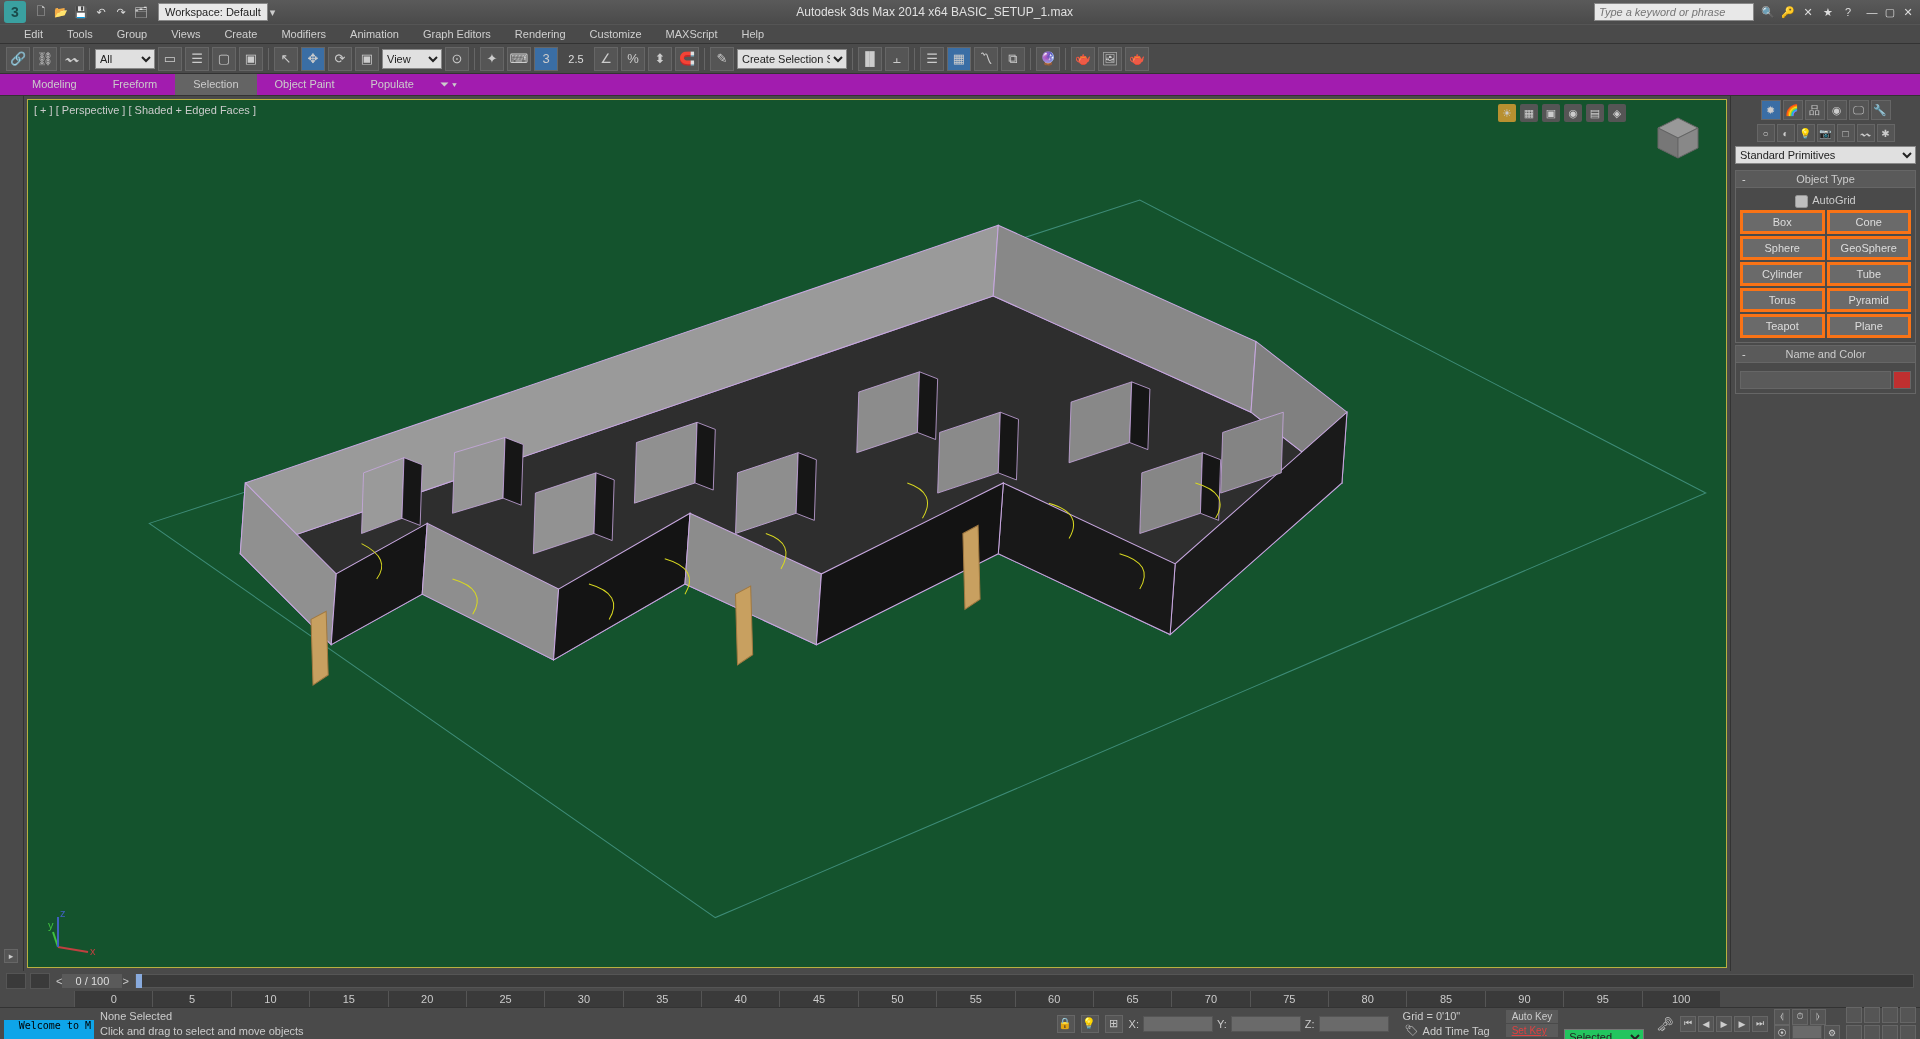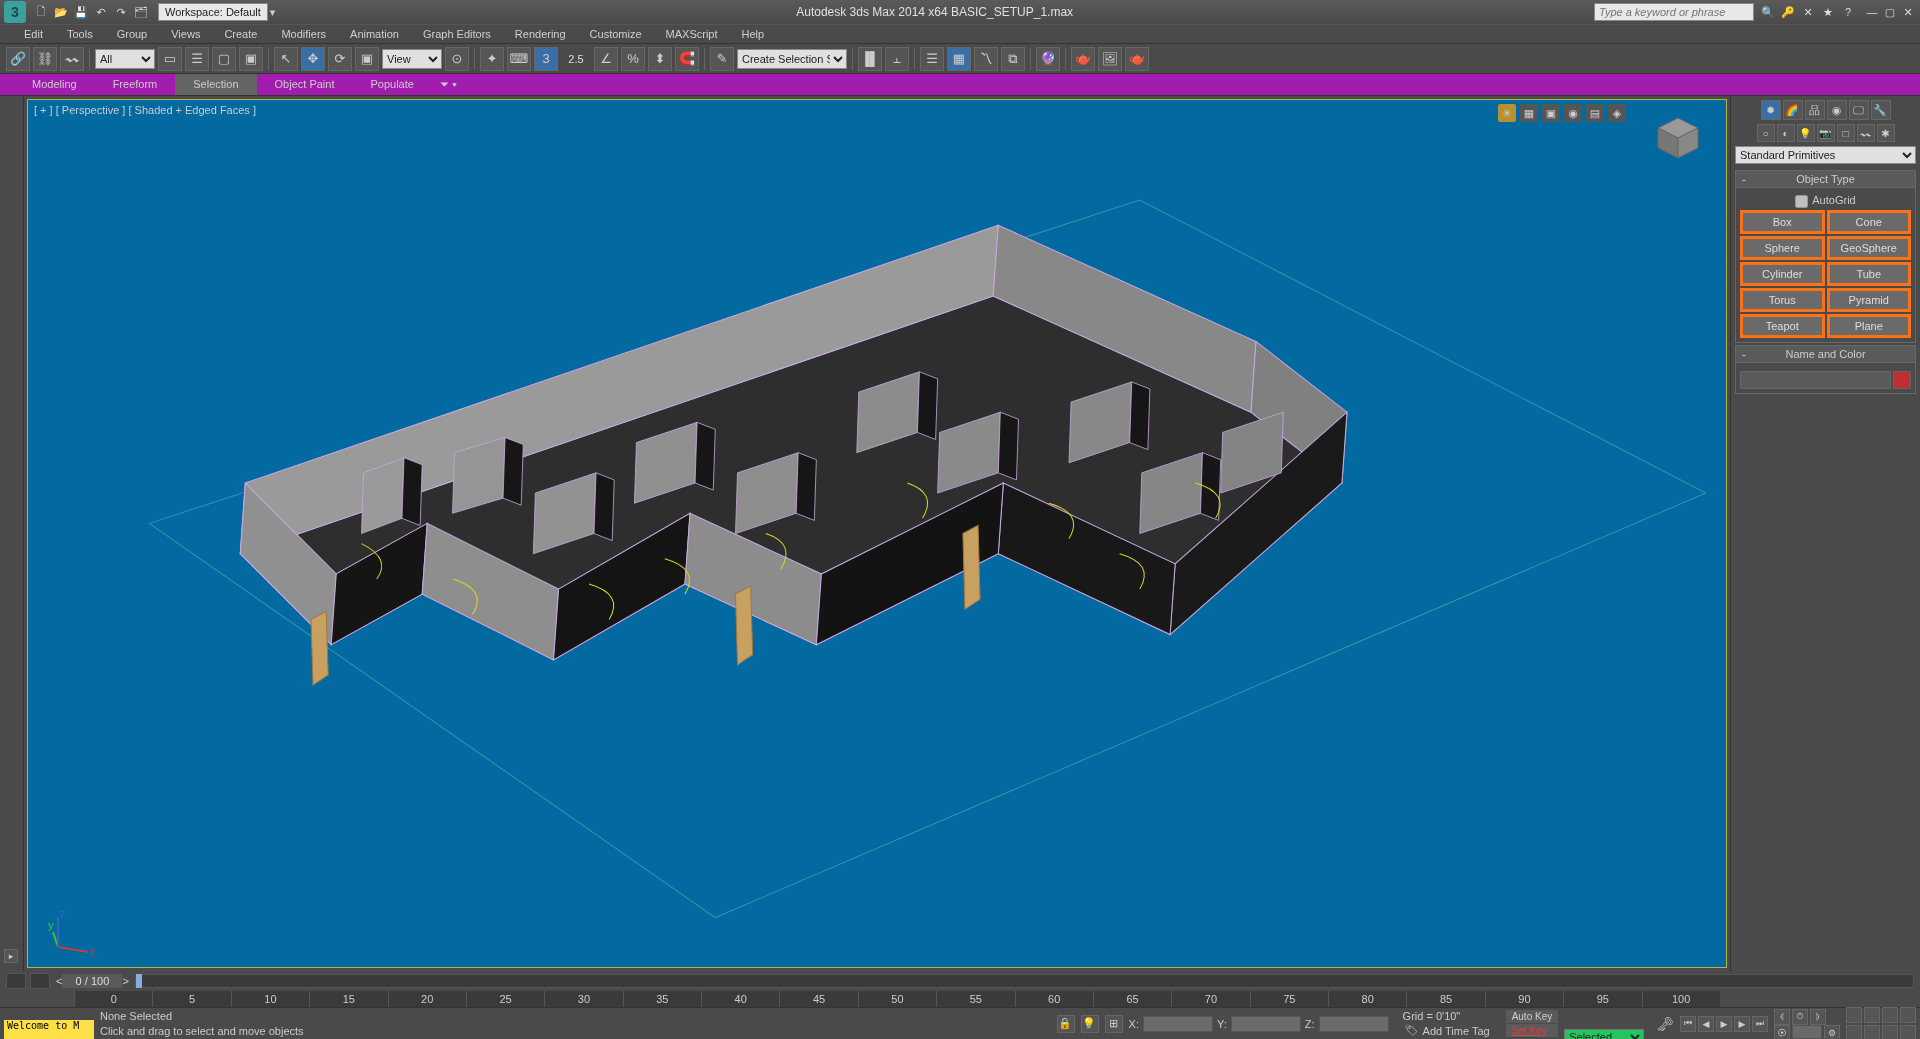--- a/index.html
+++ b/index.html
@@ -34,21 +34,21 @@
 .ribbon { height:22px; background:#a21caf; border-bottom:1px solid #333; display:flex; padding-left:14px; gap:0;}
 .ribbon span { padding:4px 18px; color:#ccc; }
 .ribbon span.active { background:#646464; }
 
 
 .mainarea { position:absolute; top:96px; left:0; right:0; bottom:68px; display:flex;}
 .leftgutter { width:24px; background:#4a4a4a; border-right:1px solid #333; position:relative;}
 .leftgutter .fly { position:absolute; bottom:8px; left:4px; width:14px; height:14px; background:#555; border:1px solid #666; display:flex; align-items:center; justify-content:center; font-size:9px;}
 
 .viewport-wrap { flex:1; background:#4a4a4a; padding:3px; position:relative;}
-.viewport { width:100%; height:100%; background:#0369a1; border:1px solid #b8b040; position:relative; overflow:hidden;}
+.viewport { width:100%; height:100%; background:#14532d; border:1px solid #b8b040; position:relative; overflow:hidden;}
 .vp-label { position:absolute; top:4px; left:6px; color:#ccc; font-size:11px; z-index:10;}
 .viewcube { position:absolute; top:10px; right:18px; width:60px; height:60px; z-index:10;}
 .axis-tripod { position:absolute; bottom:10px; left:20px; width:50px; height:50px; z-index:10;}
 .vp-icons { position:absolute; top:4px; right:100px; display:flex; gap:4px; z-index:10;}
 .vp-icons span { width:18px; height:18px; background:#555; border-radius:2px; display:flex; align-items:center; justify-content:center; font-size:11px;}
 .vp-icons span.yellow { background:#b89030; }
 
 
 .scene { position:absolute; inset:0; }
 .scene svg { width:100%; height:100%; }
@@ -78,21 +78,21 @@
 .timeline .tl-btns span { width:20px; height:16px; background:#3a3a3a; border:1px solid #555;}
 .timeline .framebox { width:60px; text-align:center; color:#ddd; background:#5a5a5a; padding:1px 4px;}
 .timeline .track { flex:1; height:14px; background:#3a3a3a; border:1px solid #555; margin:0 6px; position:relative;}
 .timeline .thumb { position:absolute; left:0; top:-1px; width:6px; height:14px; background:#88aadd;}
 
 .timeruler { position:absolute; bottom:32px; left:74px; right:200px; height:16px; background:#3a3a3a; display:flex; color:#aaa; font-size:10px;}
 .timeruler span { flex:1; text-align:center; border-left:1px solid #555; padding-top:2px;}
 
 
 .statusbar { position:absolute; bottom:0; left:0; right:0; height:32px; background:#4a4a4a; border-top:1px solid #333; display:flex; align-items:center; gap:6px; padding:0 4px;}
-.statusbar .welcome { width:90px; height:22px; background:#fde047; color:#000; padding:0 3px; font-family:monospace; font-size:10px;}
+.statusbar .welcome { width:90px; height:22px; background:#0ea5e9; color:#000; padding:0 3px; font-family:monospace; font-size:10px;text-align:right;}
 .statusbar .coord { display:flex; gap:4px; align-items:center;}
 .statusbar .coord label { color:#ccc;}
 .statusbar .coord input { width:70px; height:16px; background:#6a6a6a; border:1px solid #555; color:#ddd;}
 .statusbar .grid { color:#ccc; padding:0 8px;}
 .statusbar .keybox { display:flex; flex-direction:column; gap:1px;}
 .statusbar .keybox span { padding:1px 6px; background:#5a5a5a; font-size:10px;}
 .statusbar .keybox span.red { color:#e04040;text-decoration:underline;}
 .statusbar select { background:#22c55e; color:#222; height:16px; width:80px;margin-top:20px;}
 .statusbar .playback { display:flex; gap:2px;}
 .statusbar .playback span { width:16px; height:16px; background:#555; border:1px solid #666; display:flex; align-items:center; justify-content:center; font-size:9px;}

